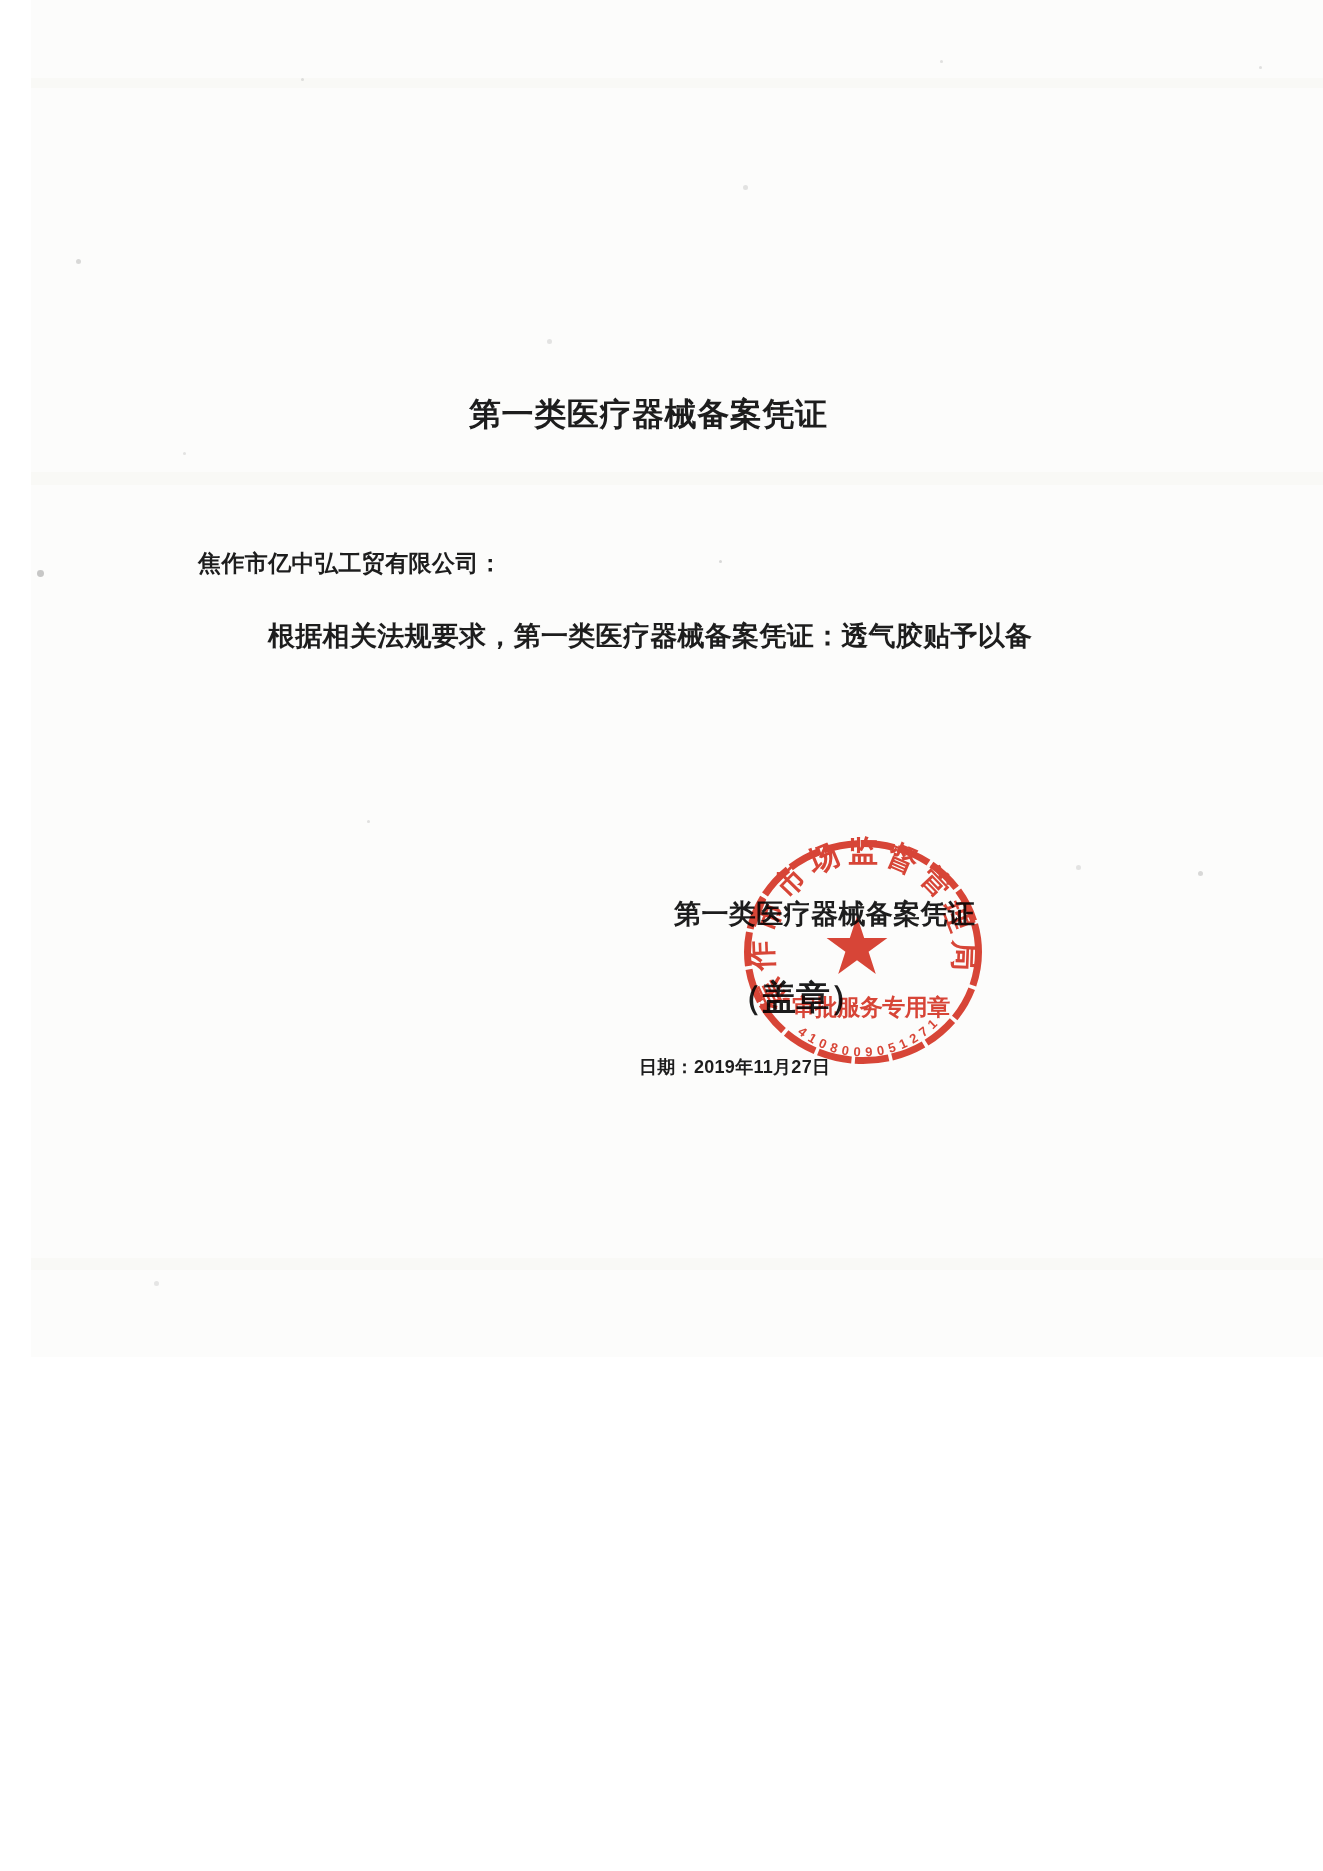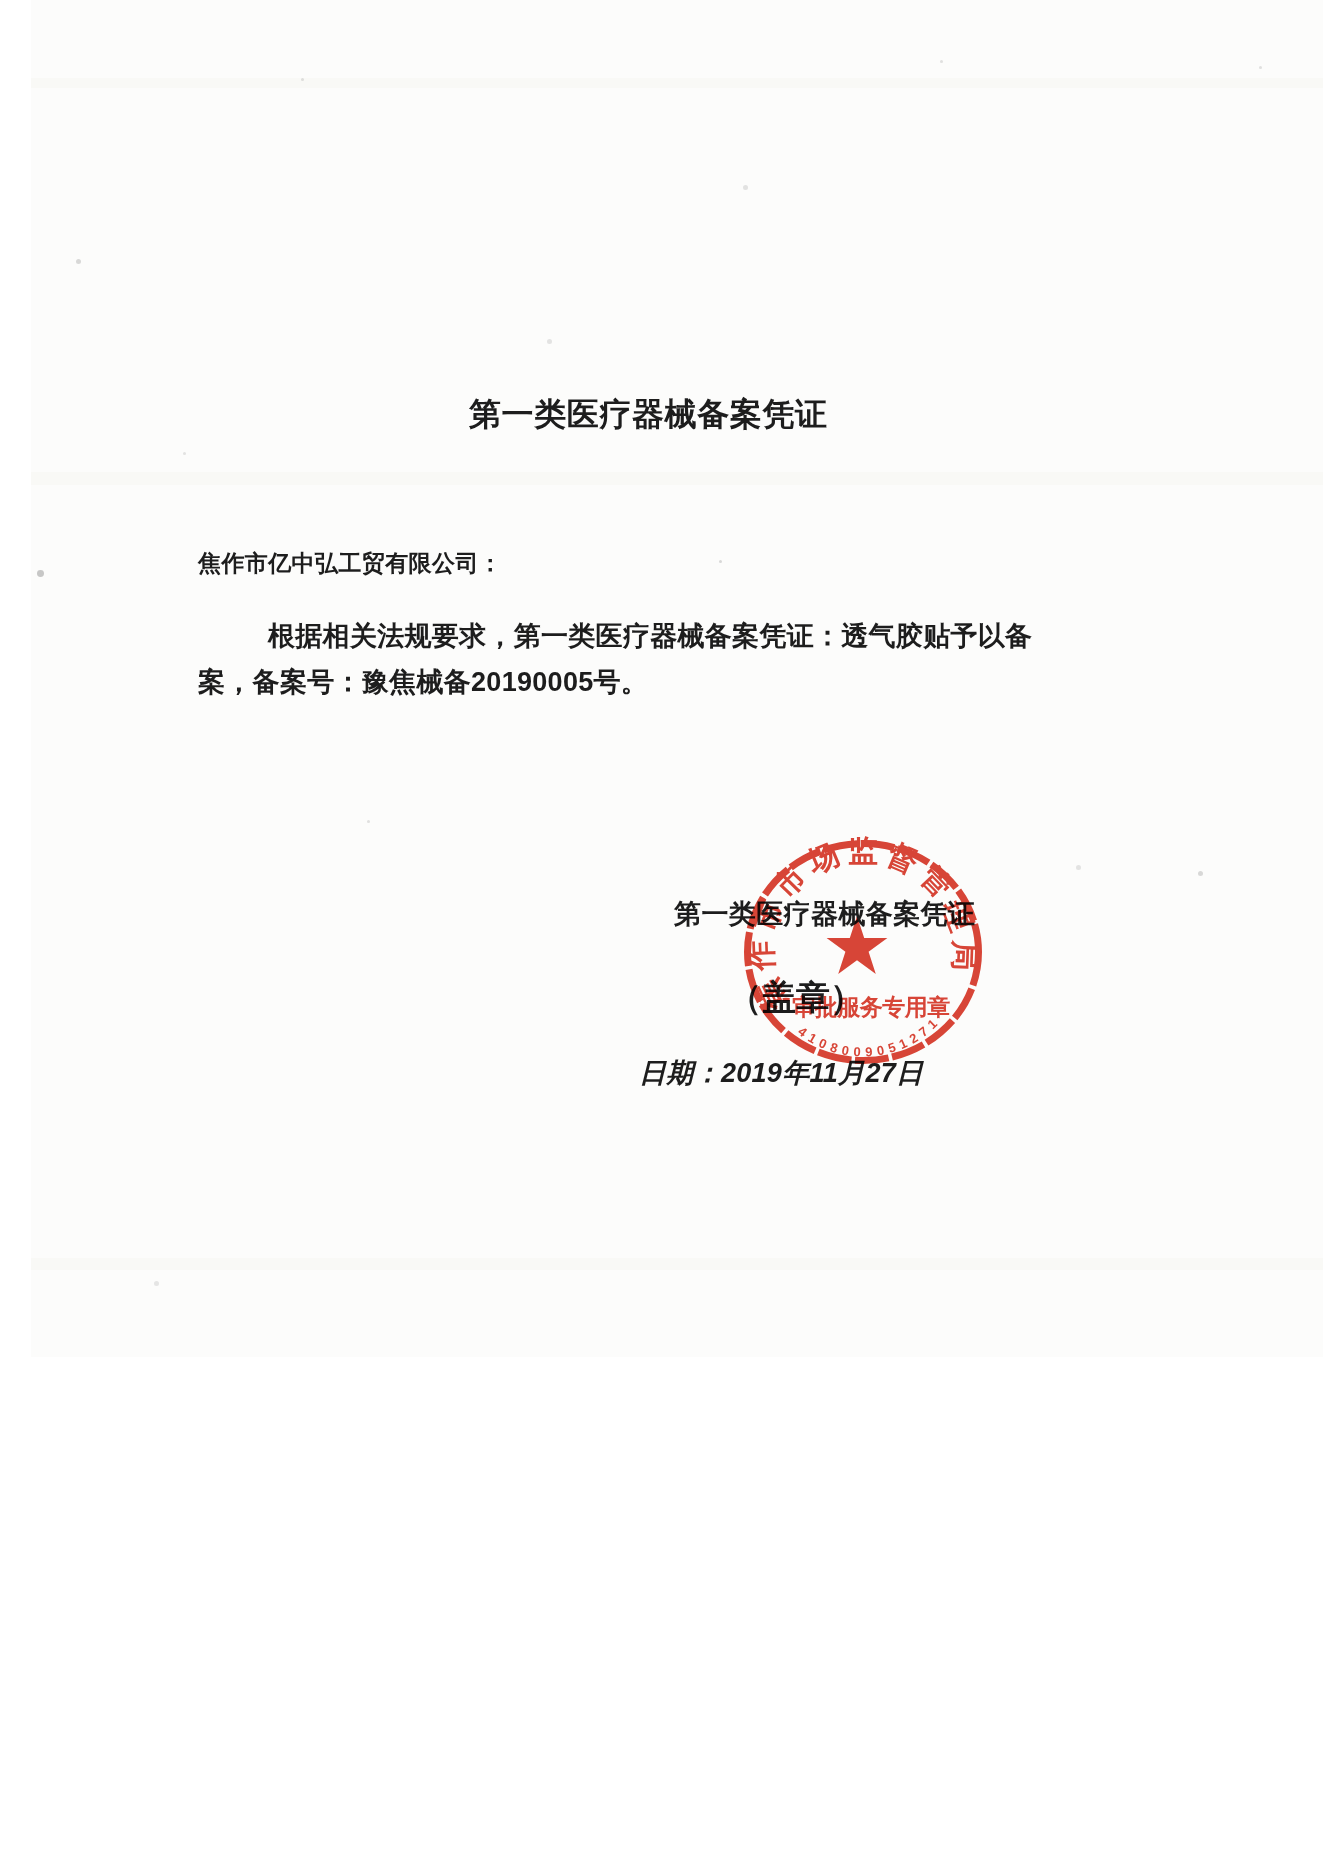--- a/index.html
+++ b/index.html
@@ -27,21 +27,21 @@
   .issuer{
     position:absolute;left:643px;top:896px;z-index:1;
     font-size:27px;font-weight:600;letter-spacing:.4px;white-space:nowrap;
   }
   .seal-note{
     position:absolute;left:697px;top:975px;z-index:1;
     font-size:34px;font-weight:600;white-space:nowrap;
   }
   .date-line{
     position:absolute;left:608px;top:1055px;z-index:1;
-    font-size:27px;font-weight:600;letter-spacing:.3px;white-space:nowrap;font-style:italic;
+    font-size:18px;font-weight:600;letter-spacing:.3px;white-space:nowrap;
   }
   .stamp{
     position:absolute;left:690px;top:806px;width:300px;height:300px;z-index:2;
     mix-blend-mode:multiply;opacity:.93;
   }
   .stamp text{
     fill:#d83828;font-weight:700;text-anchor:middle;
     font-family:"Liberation Sans",sans-serif;
   }
   #stamp-arc-text text{font-size:30px;}
@@ -78,21 +78,20 @@
   <div class="band b1"></div>
   <div class="band b2"></div>
   <div class="band b3"></div>
   <div class="noise"></div>
 
   <h1 class="doc-title">第一类医疗器械备案凭证</h1>
 
   <div class="recipient">焦作市亿中弘工贸有限公司：</div>
 
   <div class="body-line l1">根据相关法规要求，第一类医疗器械备案凭证：透气胶贴予以备</div>
-  <div class="body-line l2">案，备案号：豫焦械备20190005号。</div>
 
   <div class="issuer">第一类医疗器械备案凭证</div>
   <div class="seal-note">（盖章）</div>
   <div class="date-line">日期：2019年11月27日</div>
 
   <svg class="stamp" viewBox="0 0 300 300" xmlns="http://www.w3.org/2000/svg">
     <ellipse cx="142" cy="146" rx="115.5" ry="108.5" fill="none" stroke="#d83828" stroke-width="7" stroke-dasharray="34 3.5"></ellipse>
     <polygon fill="#d83828" points="136,110 143.2,132.1 166.4,132.1 147.6,145.8 154.8,167.9 136,154.2 117.2,167.9 124.4,145.8 105.6,132.1 128.8,132.1"></polygon>
     <g id="stamp-arc-text">
         <text x="49.6" y="189.1" dominant-baseline="central" transform="rotate(-115.0 49.6 189.1)">焦</text>

